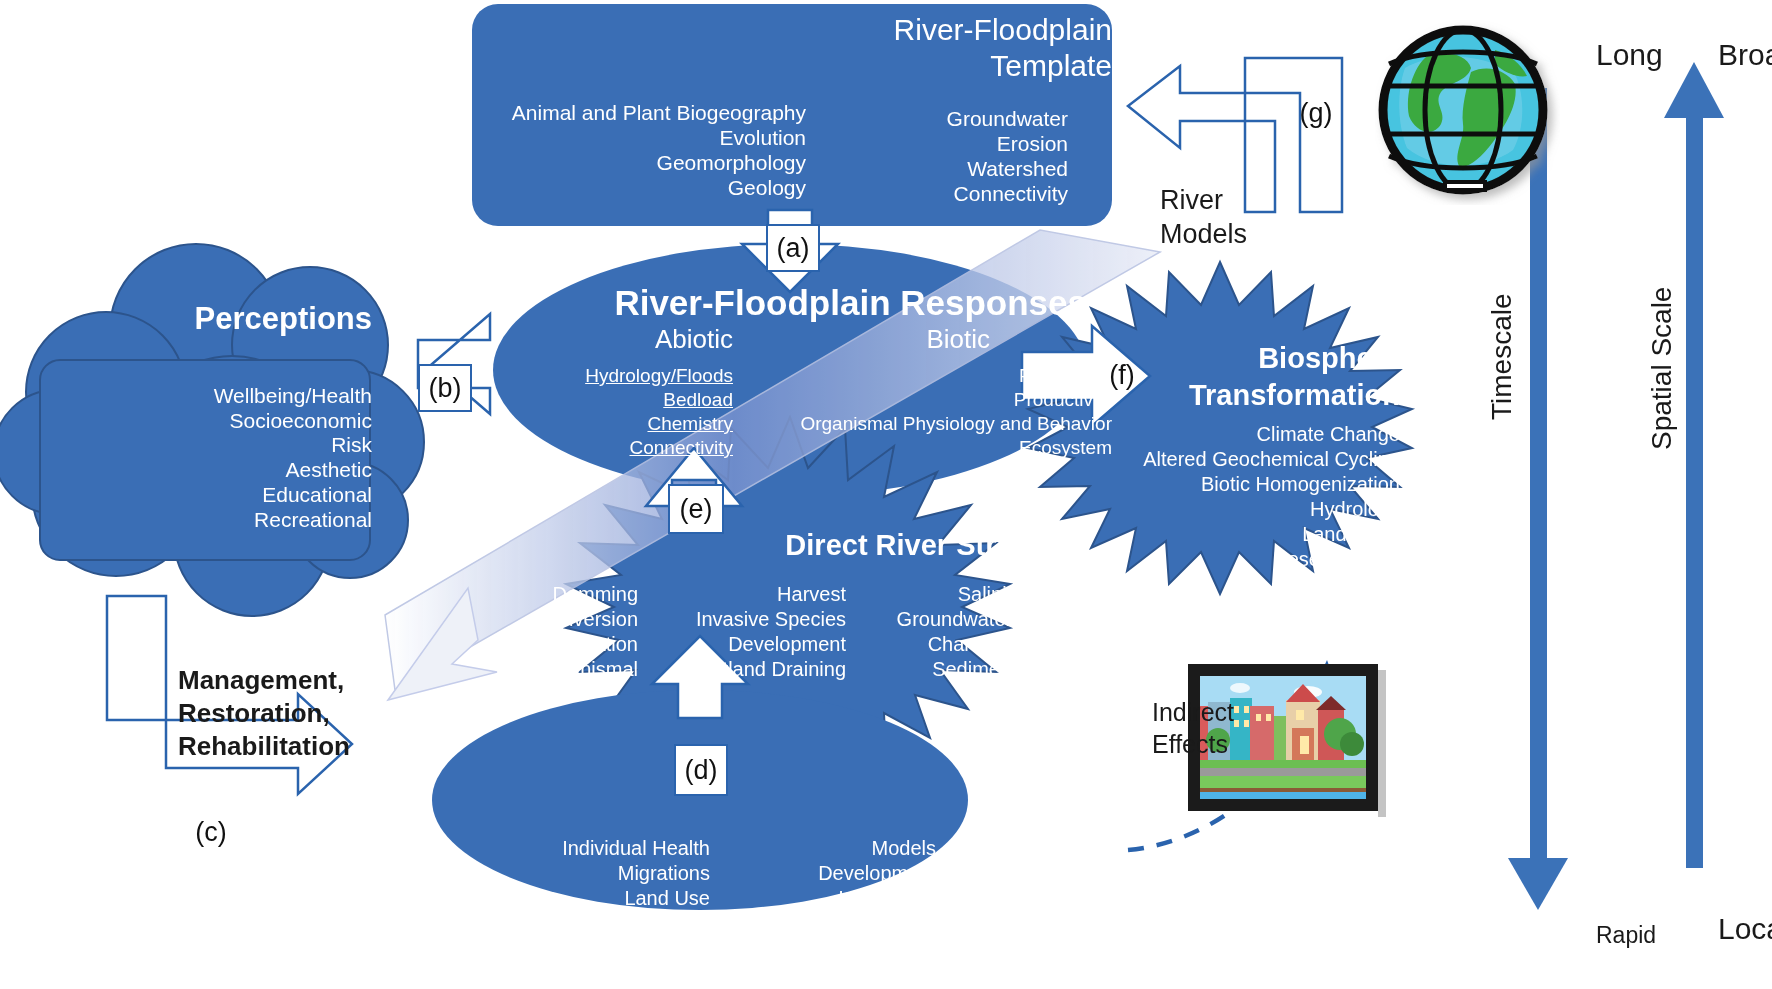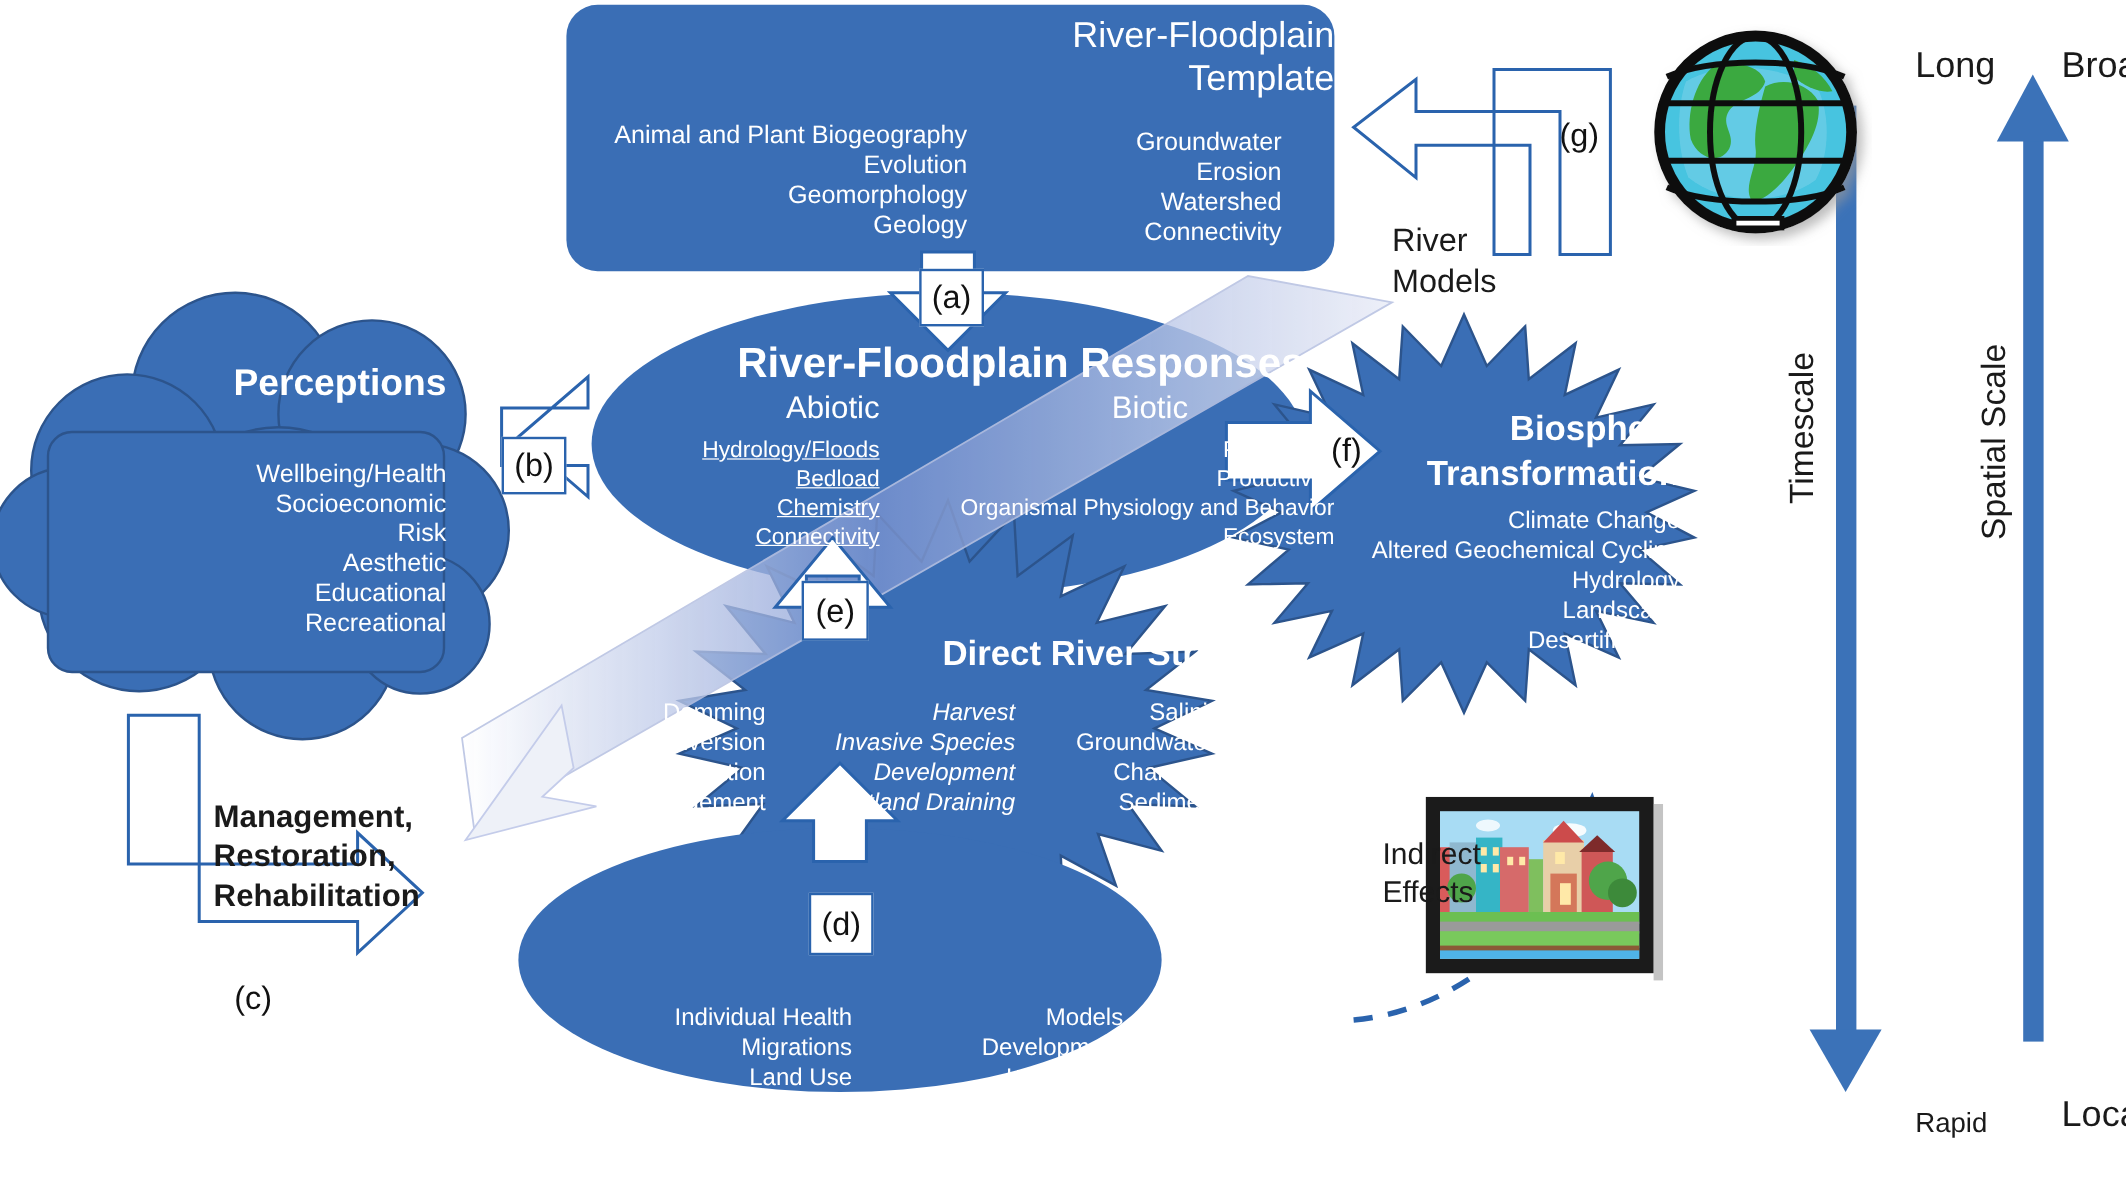--- a/index.html
+++ b/index.html
@@ -188,23 +188,23 @@
     <div>Aesthetic</div>
     <div>Educational</div>
     <div>Recreational</div>
   </div>
 
   <div class="shape-text title" style="left:490px;top:528px;width:600px;font-size:29px;line-height:34px;">Direct River Stressors</div>
   <div class="shape-text" style="left:478px;top:582px;width:160px;font-size:20px;line-height:25px;">
     <div>Damming</div>
     <div>Diversion</div>
     <div>Navigation</div>
-    <div>Management</div>
-  </div>
-  <div class="shape-text" style="left:648px;top:582px;width:198px;font-size:20px;line-height:25px;font-style:italic;">
+    <div>Organismal</div>
+  </div>
+  <div class="shape-text" style="left:648px;top:582px;width:198px;font-size:20px;line-height:25px;">
     <div>Harvest</div>
     <div>Invasive Species</div>
     <div>Development</div>
     <div>Wetland Draining</div>
   </div>
   <div class="shape-text" style="left:854px;top:582px;width:206px;font-size:20px;line-height:25px;">
     <div>Salinization</div>
     <div>Groundwater Loss</div>
     <div>Channelization</div>
     <div>Sedimentation</div>
@@ -225,20 +225,21 @@
     <div>Education</div>
   </div>
 
   <div class="shape-text title" style="left:1040px;top:340px;width:360px;font-size:29px;line-height:37px;">
     <div>Biosphere</div>
     <div>Transformation</div>
   </div>
   <div class="shape-text" style="left:1040px;top:422px;width:360px;font-size:20px;line-height:25px;">
     <div>Climate Change</div>
     <div>Altered Geochemical Cycling</div>
+    <div>Biotic Homogenization</div>
     <div>Hydrology</div>
     <div>Landscape</div>
     <div>Desertification</div>
   </div>
 
   <div class="lbl-letter" style="left:766px;top:224px;width:50px;height:44px;">(a)</div>
   <div class="lbl-letter" style="left:418px;top:364px;width:50px;height:44px;">(b)</div>
   <div class="lbl-letter" style="left:186px;top:810px;width:50px;height:44px;border:none;background:transparent;">(c)</div>
   <div class="lbl-letter" style="left:674px;top:744px;width:50px;height:48px;">(d)</div>
   <div class="lbl-letter" style="left:668px;top:484px;width:52px;height:46px;">(e)</div>

